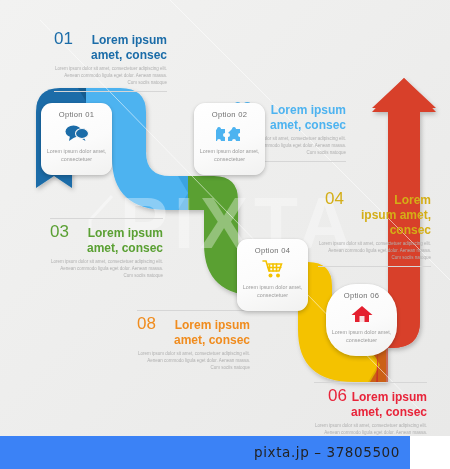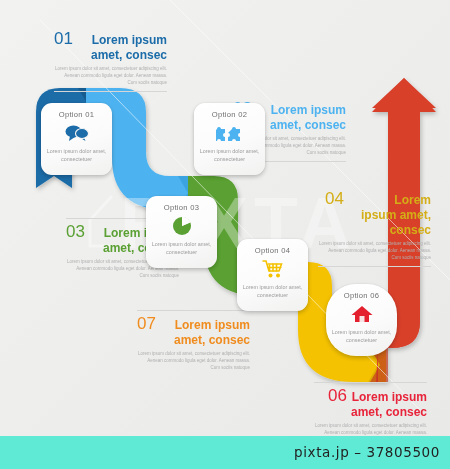--- a/index.html
+++ b/index.html
@@ -62,22 +62,22 @@
     font-size:12px;font-weight:bold;line-height:1.25;
     text-align:right;flex:1;padding-top:3px;
   }
   .tbody{
     font-size:4.5px;color:#b0b0b0;line-height:1.55;
     margin-top:3px;text-align:right;
   }
   .rule-bottom{height:1px;background:#d6d6d6;width:100%;margin-top:4px;}
   
   #footer{
-    position:absolute;left:0;top:436px;width:450px;height:33px;
-    background:#5eead4;
+    position:absolute;left:0;top:436px;width:410px;height:33px;
+    background:#3b82f6;
   }
   #footer-text{
     position:absolute;right:10px;top:8px;
     font-size:13.5px;color:#222;letter-spacing:0.6px;
     font-family:"DejaVu Sans", sans-serif;
   }
 </style>
 </head>
 <body>
 
@@ -148,42 +148,42 @@
 
     <div class="tblock" style="left:225px;top:96px;margin-left:8px;">
       <div class="row">
         <div class="tnum" style="color: rgb(77, 179, 240);">02</div>
         <div class="thead" style="color: rgb(77, 179, 240);">Lorem ipsum amet, consec</div>
       </div>
       <div class="tbody">Lorem ipsum dolor sit amet, consectetuer adipiscing elit. Aenean commodo ligula eget dolor. Aenean massa. Cum sociis natoque</div>
       <div class="rule-bottom"></div>
     </div>
 
-    <div class="tblock" style="left:66px;top:218px;">
+    <div class="tblock" style="left:50px;top:218px;">
       <div class="rule"></div>
       <div class="row">
         <div class="tnum" style="color: rgb(90, 160, 51);">03</div>
         <div class="thead" style="color: rgb(90, 160, 51);">Lorem ipsum amet, consec</div>
       </div>
       <div class="tbody">Lorem ipsum dolor sit amet, consectetuer adipiscing elit. Aenean commodo ligula eget dolor. Aenean massa. Cum sociis natoque</div>
     </div>
 
     <div class="tblock" style="left:318px;top:186px;">
       <div class="row">
         <div class="tnum" style="color: rgb(212, 174, 23); margin-left: 7px;">04</div>
         <div class="thead" style="color: rgb(212, 174, 23);">Lorem ipsum amet, consec</div>
       </div>
       <div class="tbody">Lorem ipsum dolor sit amet, consectetuer adipiscing elit. Aenean commodo ligula eget dolor. Aenean massa. Cum sociis natoque</div>
       <div class="rule-bottom"></div>
     </div>
 
     <div class="tblock" style="left:137px;top:310px;">
       <div class="rule"></div>
       <div class="row">
-        <div class="tnum" style="color: rgb(240, 140, 30);">07</div>
+        <div class="tnum" style="color: rgb(240, 140, 30);">08</div>
         <div class="thead" style="color: rgb(240, 140, 30);">Lorem ipsum amet, consec</div>
       </div>
       <div class="tbody">Lorem ipsum dolor sit amet, consectetuer adipiscing elit. Aenean commodo ligula eget dolor. Aenean massa. Cum sociis natoque</div>
     </div>
 
     <div class="tblock" style="left:314px;top:382px;">
       <div class="rule"></div>
       <div class="row">
         <div class="tnum" style="color: rgb(232, 36, 58); text-align: right;">06</div>
         <div class="thead" style="color: rgb(232, 36, 58);">Lorem ipsum amet, consec</div>
@@ -215,32 +215,20 @@
           </g>
           <g fill="#4db3f0" transform="translate(15,0)">
             <path d="M1,5 h4 a2,2 0 1 1 0,-0.1 h4 v4 a2,2 0 1 0 0,4 v4 h-4 a2,2 0 1 0 -4,0 h-4 v-4
                      a2,2 0 1 0 0,-4 Z"></path>
           </g>
         </svg>
       </div>
       <div class="card-desc">Lorem ipsum dolor amet, consectetuer</div>
     </div>
 
-    <div class="card" style="left:146px;top:196px;">
-      <div class="card-title">Option 03</div>
-      <div class="card-icon">
-        <svg width="20" height="20" viewBox="0 0 20 20">
-          <circle cx="10" cy="10" r="9" fill="#5aa033"></circle>
-          <path d="M10,10 L10,1 A9,9 0 0 1 18.2,6.5 Z" fill="#f7f7f7"></path>
-          <path d="M10,10 L10,1 A9,9 0 0 1 18.2,6.5 Z" fill="#5aa033" opacity="0"></path>
-          <path d="M10,10 L18.2,6.5 A9,9 0 0 0 10,1 Z" fill="#ffffff" opacity="0.92"></path>
-        </svg>
-      </div>
-      <div class="card-desc">Lorem ipsum dolor amet, consectetuer</div>
-    </div>
 
     <div class="card" style="left:237px;top:196px;margin-top:43px;">
       <div class="card-title">Option 04</div>
       <div class="card-icon">
         <svg width="22" height="20" viewBox="0 0 22 20">
           <g fill="none" stroke="#f4c200" stroke-width="1.6" stroke-linecap="round">
             <path d="M1,2 h3 l3,10 h10 l2.5,-7 h-13"></path>
             <path d="M7.5,6 v6 M11,5 v7 M14.5,5 v7"></path>
             <path d="M5.8,8.5 h13"></path>
           </g>

